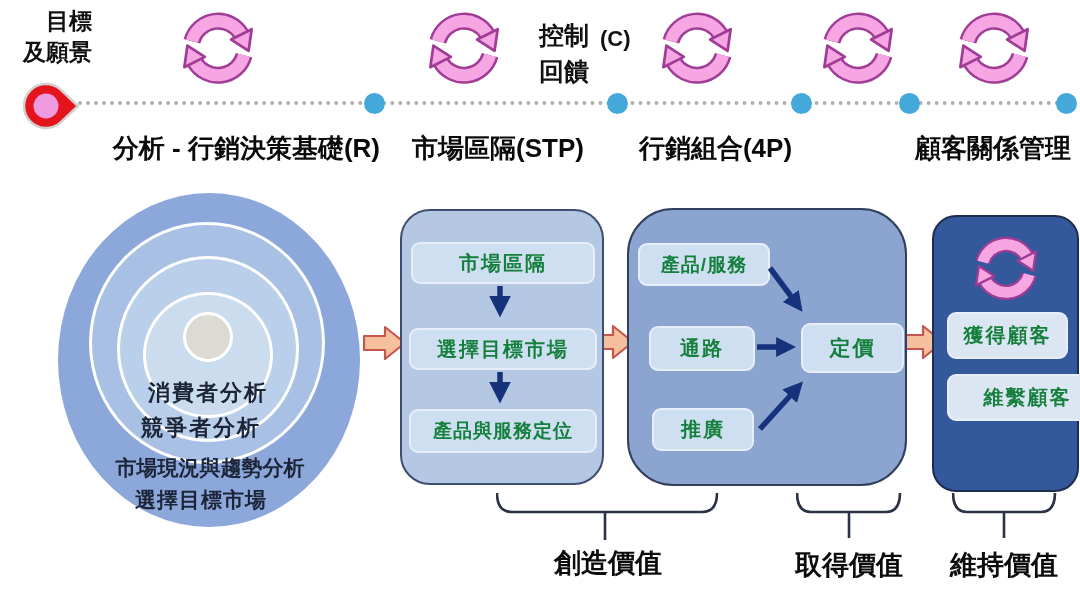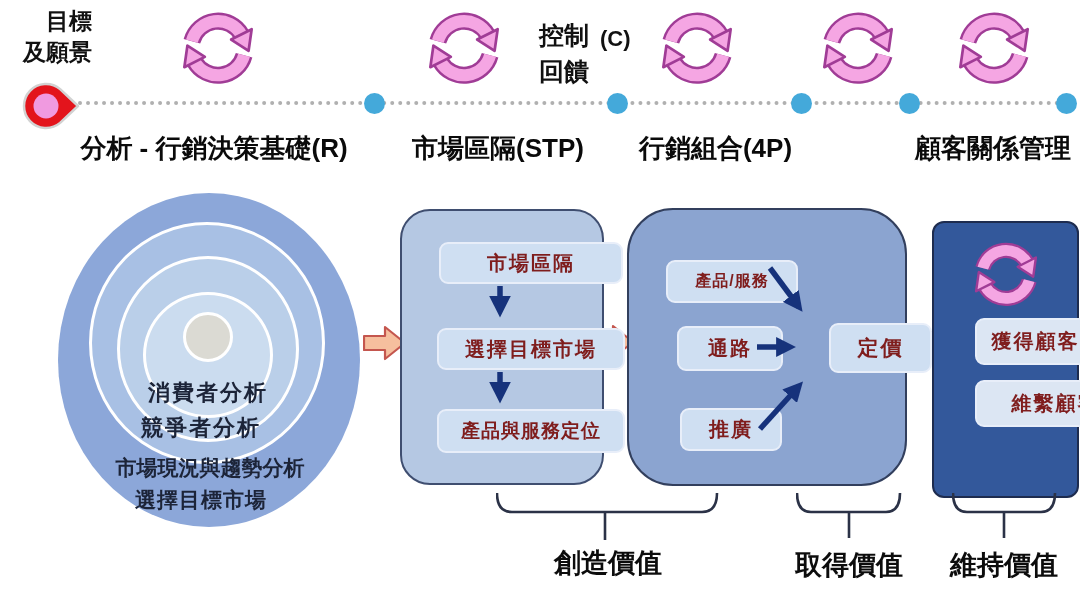--- a/index.html
+++ b/index.html
@@ -29,24 +29,24 @@
   .r2{left:89px;top:222px;width:230px;height:236px;background:#a8c0e4;border:3px solid #fff;}
   .r3{left:117px;top:256px;width:176px;height:180px;background:#bacfe9;border:3px solid #fff;}
   .r4{left:143px;top:292px;width:124px;height:120px;background:#cbdcef;border:3px solid #fff;}
   .r5{left:183px;top:312px;width:44px;height:44px;background:#dbdad3;border:3px solid #fff;}
   .ringtext{color:#1c2438;font-weight:bold;}
 
   
   .bigbox{border-radius:30px;border:2.5px solid #3f4e70;}
   .stp{left:400px;top:209px;width:200px;height:272px;background:#b5c8e3;}
   .mix{left:627px;top:208px;width:276px;height:274px;background:#8ba4d0;border-radius:46px;border-color:#323f5d;}
-  .crm{left:932px;top:221px;width:143px;height:273px;background:#33589b;border-radius:12px;border-color:#1e2c4f;}
+  .crm{left:932px;top:215px;width:143px;height:273px;background:#33589b;border-radius:24px;border-color:#1e2c4f;}
   .lite{
-    background:#cfdff2;border:2px solid #e8eef9;border-radius:9px;color:#7f1d1d;
-    font-weight:bold;display:flex;align-items:center;justify-content:center;letter-spacing:2px;margin-left:28px;
+    background:#cfdff2;border:2px solid #e8eef9;border-radius:9px;color:#15803d;
+    font-weight:bold;display:flex;align-items:center;justify-content:center;letter-spacing:2px;
   }
   .overlay{left:0;top:0;pointer-events:none;}
 
   
   .vlabel{font-size:27px;font-weight:bold;color:#0c0c0c;}
 </style>
 </head>
 <body>
 
 <div id="stage">
@@ -129,21 +129,21 @@
     <div>目標</div>
     <div>及願景</div>
   </div>
 
   <div class="abs ctrl ctr">
     <div>控制</div>
     <div>回饋</div>
   </div>
   <div class="abs ctrl-code">(C)</div>
 
-  <div class="abs hdr ctr nowrap" style="left:64px;width:300px;">分析 - 行銷決策基礎(R)</div>
+  <div class="abs hdr ctr nowrap" style="left:80px;width:300px;text-align:right;">分析 - 行銷決策基礎(R)</div>
   <div class="abs hdr ctr nowrap" style="left:398px;width:200px;">市場區隔(STP)</div>
   <div class="abs hdr ctr nowrap" style="left:628px;width:175px;">行銷組合(4P)</div>
   <div class="abs hdr ctr nowrap" style="left:913px;width:160px;">顧客關係管理</div>
 
   <div class="abs ring r1"></div>
   <div class="abs ring r2"></div>
   <div class="abs ring r3"></div>
   <div class="abs ring r4"></div>
   <div class="abs ring r5"></div>
 
@@ -171,21 +171,21 @@
         <marker id="ah1" viewBox="0 0 10 10" refX="7" refY="5" markerWidth="4" markerHeight="4" orient="auto-start-reverse">
           <path d="M0,0 L10,5 L0,10 z" fill="#16327b"></path>
         </marker>
       </defs>
       <line x1="98" y1="75" x2="98" y2="100" stroke="#16327b" stroke-width="5.5" marker-end="url(#ah1)"></line>
       <line x1="98" y1="161" x2="98" y2="186" stroke="#16327b" stroke-width="5.5" marker-end="url(#ah1)"></line>
     </svg>
   </div>
 
   <div class="abs bigbox mix">
-    <div class="abs lite" style="left:9px;top:50px;width:128px;height:39px;font-size:16px;letter-spacing:1px;">產品/服務</div>
+    <div class="abs lite" style="left:9px;top:33px;width:128px;height:39px;font-size:19px;letter-spacing:1px;">產品/服務</div>
     <div class="abs lite" style="left:20px;top:116px;width:102px;height:41px;font-size:20px;">通路</div>
     <div class="abs lite" style="left:23px;top:198px;width:98px;height:39px;font-size:20px;">推廣</div>
     <div class="abs lite" style="left:172px;top:113px;width:99px;height:46px;font-size:21px;">定價</div>
     <svg class="abs overlay" width="276" height="274" viewBox="0 0 276 274">
       <defs>
         <marker id="ah2" viewBox="0 0 10 10" refX="7" refY="5" markerWidth="3.6" markerHeight="3.6" orient="auto-start-reverse">
           <path d="M0,0 L10,5 L0,10 z" fill="#16327b"></path>
         </marker>
       </defs>
       <line x1="141" y1="58" x2="170" y2="97" stroke="#16327b" stroke-width="5.5" marker-end="url(#ah2)"></line>

